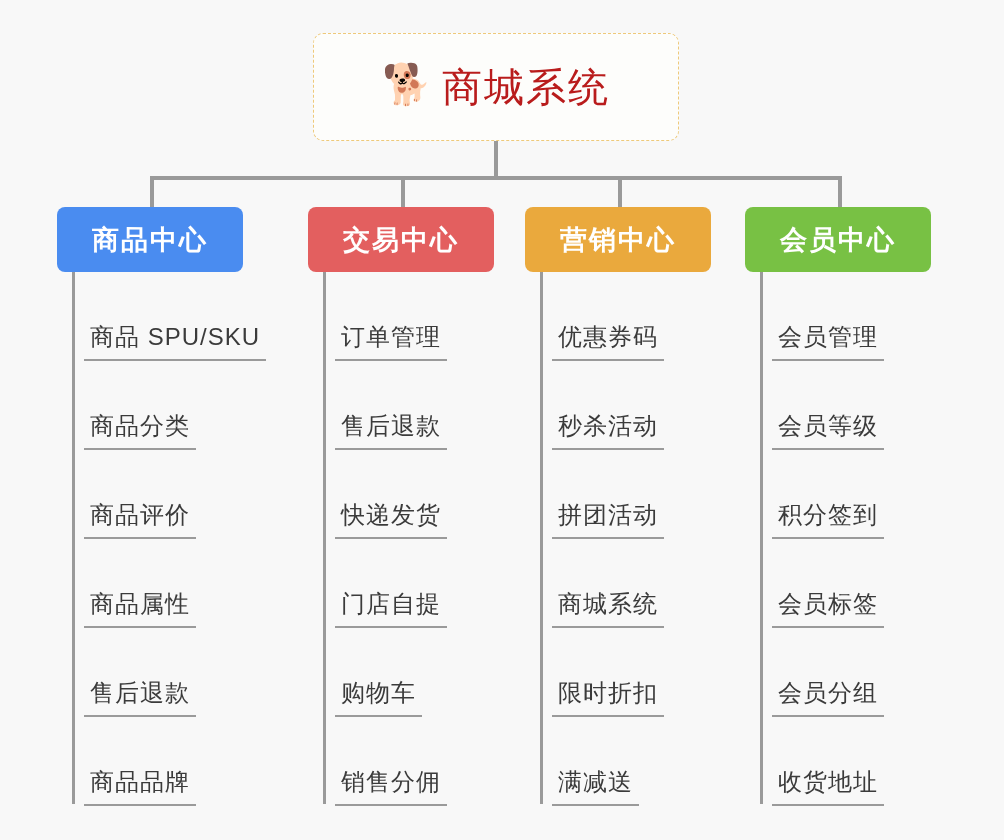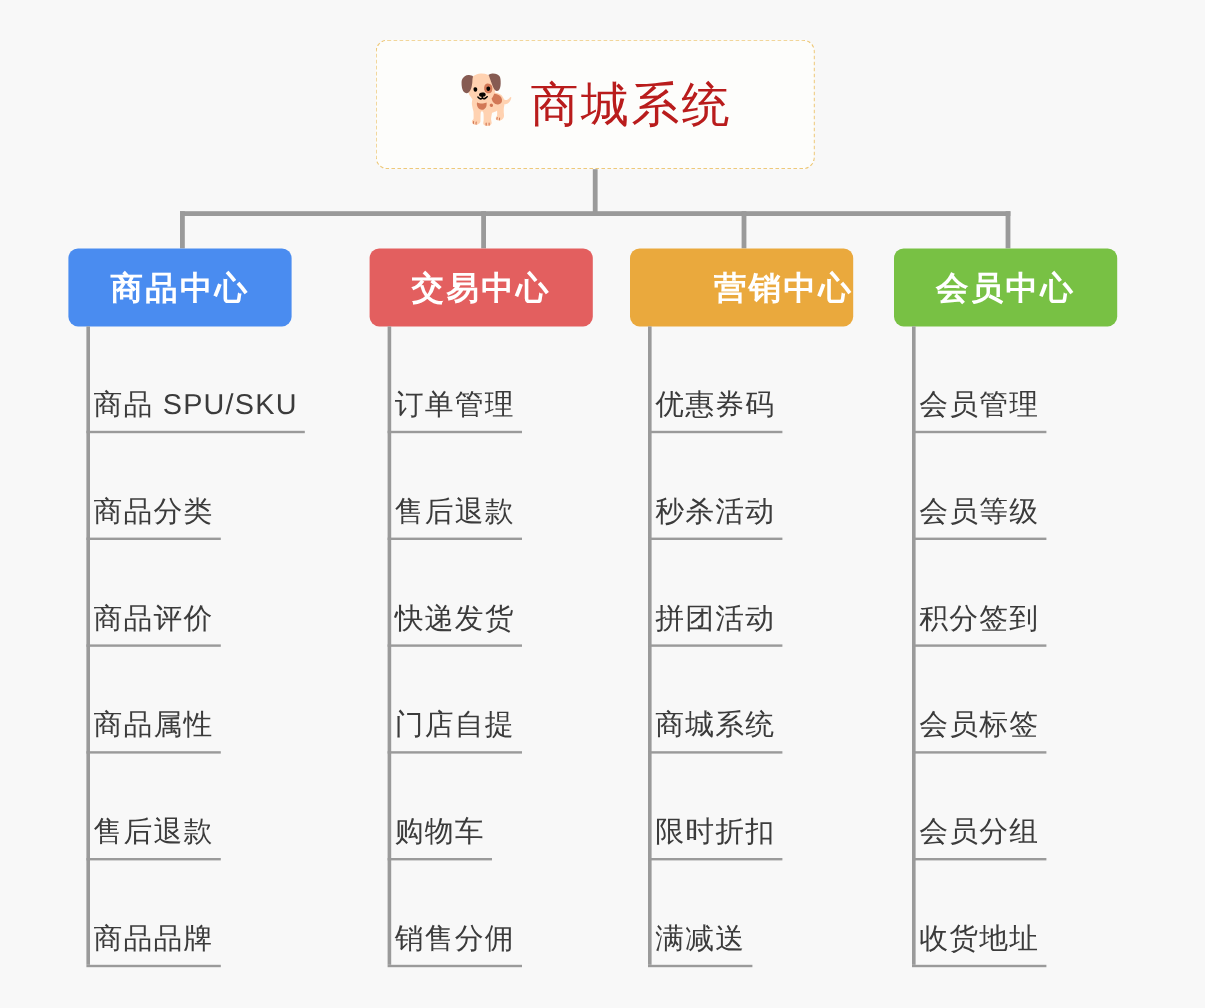--- a/index.html
+++ b/index.html
@@ -116,20 +116,21 @@
     justify-content: flex-start;
   }
   .leaf-label {
     display: inline-block;
     font-size: 24px;
     color: #3b3b3b;
     white-space: nowrap;
     padding: 0 6px 6px 6px;
     border-bottom: 2px solid #9a9a9a;
     letter-spacing: 1px;
+    margin-left: 12px;
   }
 </style>
 </head>
 <body>
 
 <div id="chart">
 
   <div class="root-node">
     <span class="root-emoji">🐕</span>
     <span class="root-title">商城系统</span>
@@ -147,21 +148,21 @@
         <div class="col-header" style="background: rgb(74, 140, 240); width: 186px;">
           <span>商品中心</span>
         </div>
       </div>
       <div class="column" style="left: 308px; width: 186px;">
         <div class="col-header" style="background: rgb(227, 95, 95); width: 186px;">
           <span>交易中心</span>
         </div>
       </div>
       <div class="column" style="left: 525px; width: 186px;">
-        <div class="col-header" style="background: rgb(234, 169, 61); width: 186px; justify-content: flex-end;">
+        <div class="col-header" style="background: rgb(234, 169, 61); width: 186px;">
           <span>营销中心</span>
         </div>
       </div>
       <div class="column" style="left: 745px; width: 216px;">
         <div class="col-header" style="background: rgb(120, 193, 68); width: 186px;">
           <span>会员中心</span>
         </div>
       </div>
     </div>
 <div class="trunk" style="left: 72px; height: 532px;"></div>

